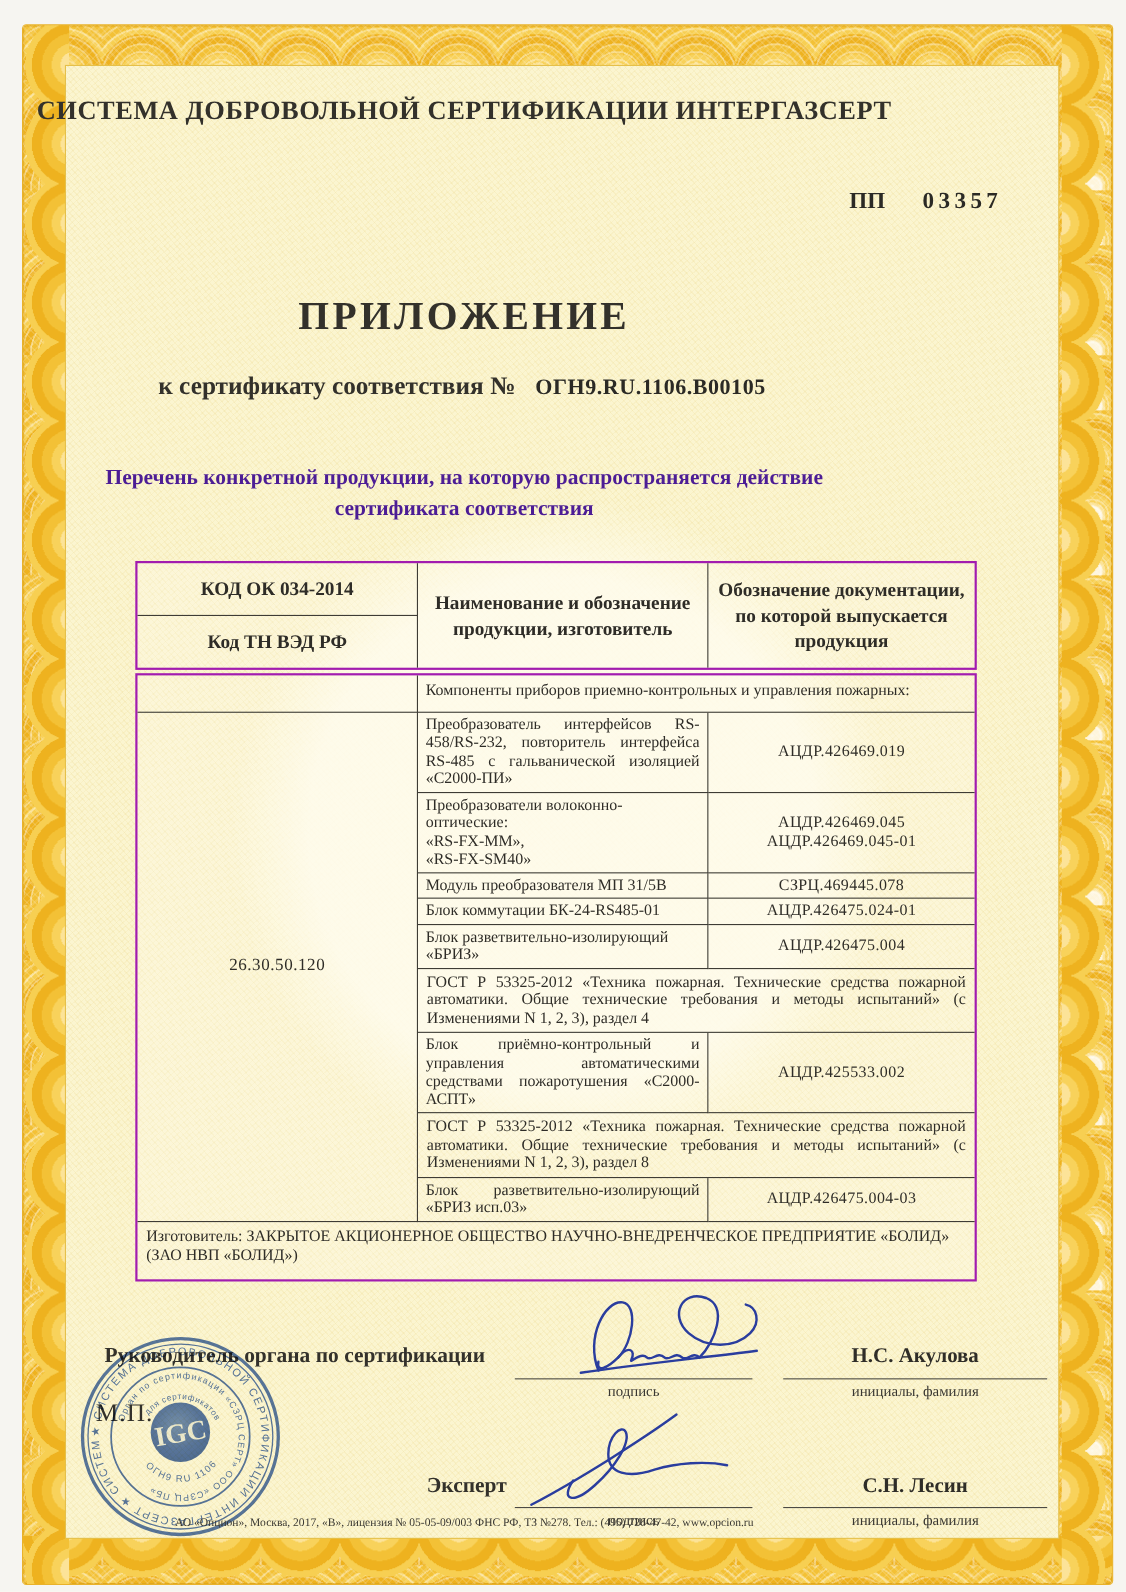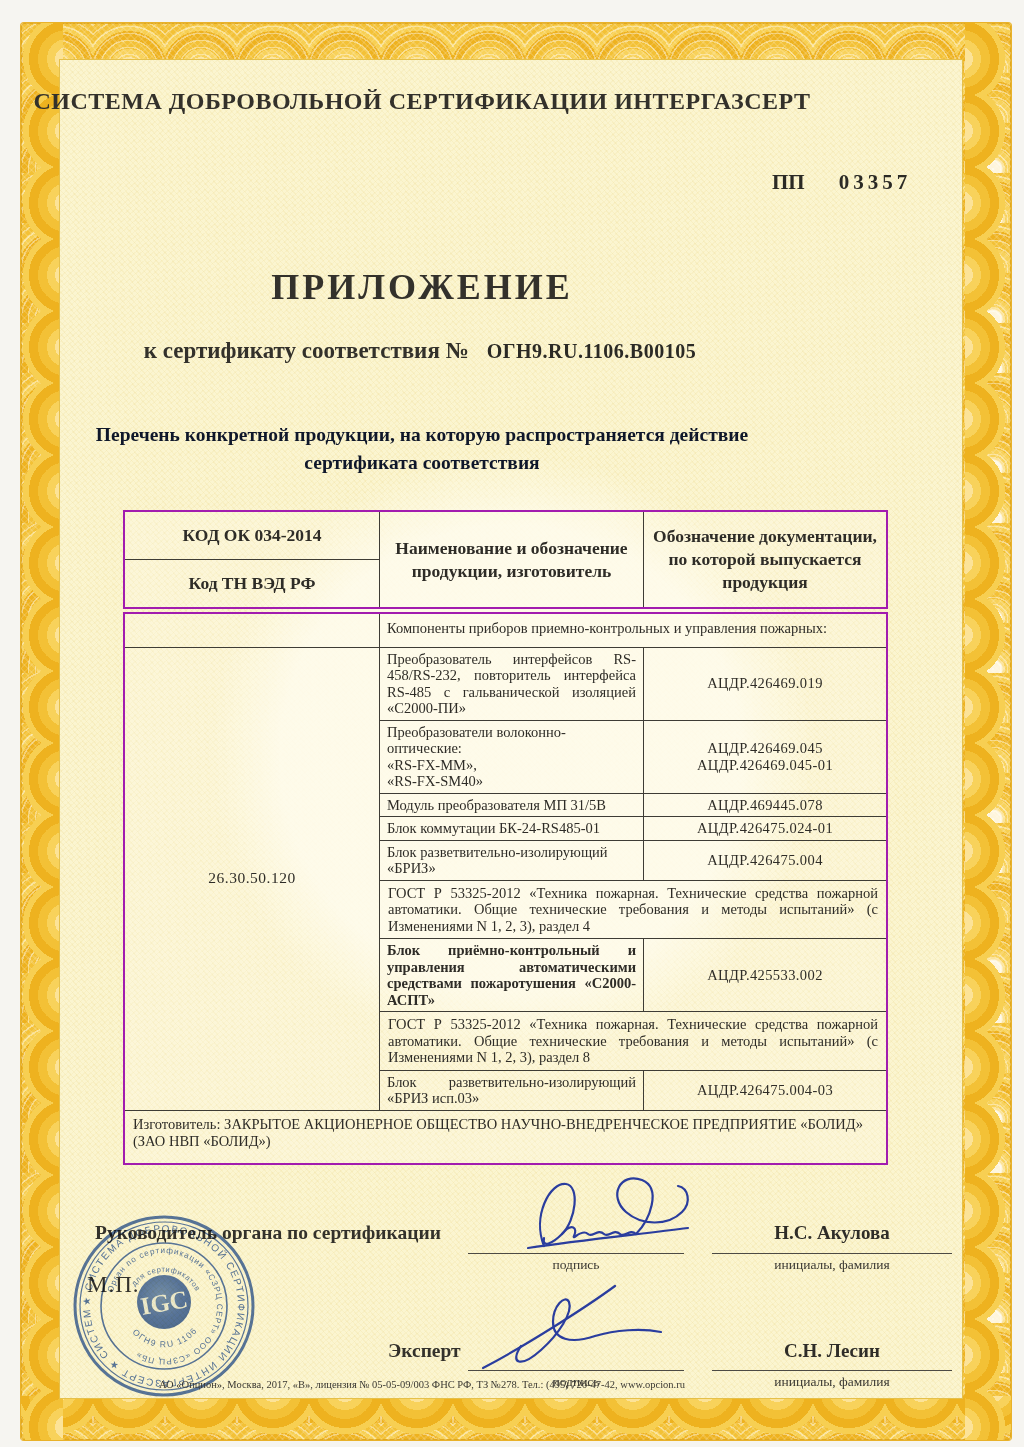--- a/index.html
+++ b/index.html
@@ -44,21 +44,21 @@
   .ctr{left:0;width:844px;text-align:center;}
 
   
   .sys-title{top:88px;font-size:24px;font-weight:bold;letter-spacing:.5px;color:#33312b;}
   .form-no{top:170px;left:772px;font-size:21px;font-weight:bold;display:flex;gap:34px;color:#2b2a25;}
   .form-no .digits{letter-spacing:4px;}
   .doc-title{top:266px;font-size:36px;font-weight:bold;letter-spacing:3px;color:#33312b;}
   .cert-line{top:338px;display:flex;justify-content:center;align-items:baseline;gap:18px;width:840px;left:0;}
   .cert-line .pre{font-size:23px;font-weight:bold;color:#33312b;}
   .cert-line .num{font-size:20px;font-weight:bold;letter-spacing:.5px;color:#2b2a25;}
-  .desc{top:421px;font-size:19.5px;font-weight:bold;line-height:28px;color:#0f172a;}
+  .desc{top:421px;font-size:19.5px;font-weight:bold;line-height:28px;color:#4c1d95;}
 
   
   .tbl{position:absolute;left:123px;width:765px;box-sizing:border-box;
        border:2px solid #a21caf;background:rgba(255,253,240,.25);}
   .tbl-head{top:510px;display:grid;grid-template-columns:255px 264px 242px;grid-template-rows:48px 47px;}
   .tbl-body{top:612px;display:grid;grid-template-columns:255px 264px 242px;}
   .cell{box-sizing:border-box;padding:3px 7px;font-size:14.5px;line-height:16.5px;}
   .hcell{display:flex;align-items:center;justify-content:center;text-align:center;
          font-weight:bold;font-size:17.5px;line-height:23px;padding:2px 8px;box-sizing:border-box;}
   .b-r{border-right:1.6px solid #3e3c35;}
@@ -131,32 +131,32 @@
   <div class="cell name-cell b-r b-b" style="grid-column:2;grid-row:2;">Преобразователь интерфейсов RS-458/RS-232, повторитель интерфейса RS-485 с гальванической изоляцией «С2000-ПИ»</div>
   <div class="cell doc-cell b-b" style="grid-column:3;grid-row:2;">АЦДР.426469.019</div>
 
   <div class="cell name-cell pre-line b-r b-b" style="grid-column:2;grid-row:3;">Преобразователи волоконно-оптические:
 «RS-FX-MM»,
 «RS-FX-SM40»</div>
   <div class="cell doc-cell b-b" style="grid-column:3;grid-row:3;">АЦДР.426469.045
 АЦДР.426469.045-01</div>
 
   <div class="cell name-cell b-r b-b" style="grid-column:2;grid-row:4;">Модуль преобразователя МП 31/5В</div>
-  <div class="cell doc-cell b-b" style="grid-column:3;grid-row:4;">АЦДР.469445.078</div>
+  <div class="cell doc-cell b-b" style="grid-column:3;grid-row:4;">СЗРЦ.469445.078</div>
 
   <div class="cell name-cell b-r b-b" style="grid-column:2;grid-row:5;">Блок коммутации БК-24-RS485-01</div>
   <div class="cell doc-cell b-b" style="grid-column:3;grid-row:5;">АЦДР.426475.024-01</div>
 
   <div class="cell name-cell pre-line b-r b-b" style="grid-column:2;grid-row:6;">Блок разветвительно-изолирующий
 «БРИЗ»</div>
   <div class="cell doc-cell b-b" style="grid-column:3;grid-row:6;">АЦДР.426475.004</div>
 
   <div class="cell gost-cell b-b" style="grid-column:2 / 4;grid-row:7;">ГОСТ Р 53325-2012 «Техника пожарная. Технические средства пожарной автоматики. Общие технические требования и методы испытаний» (с Изменениями N 1, 2, 3), раздел 4</div>
 
-  <div class="cell name-cell b-r b-b" style="grid-column:2;grid-row:8;font-weight:bold;">Блок приёмно-контрольный и управления автоматическими средствами пожаротушения «С2000-АСПТ»</div>
+  <div class="cell name-cell b-r b-b" style="grid-column:2;grid-row:8;">Блок приёмно-контрольный и управления автоматическими средствами пожаротушения «С2000-АСПТ»</div>
   <div class="cell doc-cell b-b" style="grid-column:3;grid-row:8;">АЦДР.425533.002</div>
 
   <div class="cell gost-cell b-b" style="grid-column:2 / 4;grid-row:9;">ГОСТ Р 53325-2012 «Техника пожарная. Технические средства пожарной автоматики. Общие технические требования и методы испытаний» (с Изменениями N 1, 2, 3), раздел 8</div>
 
   <div class="cell name-cell b-r b-b" style="grid-column:2;grid-row:10;">Блок разветвительно-изолирующий «БРИЗ исп.03»</div>
   <div class="cell doc-cell b-b" style="grid-column:3;grid-row:10;">АЦДР.426475.004-03</div>
 
   <div class="cell manu-cell" style="grid-row:11;">Изготовитель: ЗАКРЫТОЕ АКЦИОНЕРНОЕ ОБЩЕСТВО НАУЧНО-ВНЕДРЕНЧЕСКОЕ ПРЕДПРИЯТИЕ «БОЛИД» (ЗАО НВП «БОЛИД»)</div>
 </div>
 

